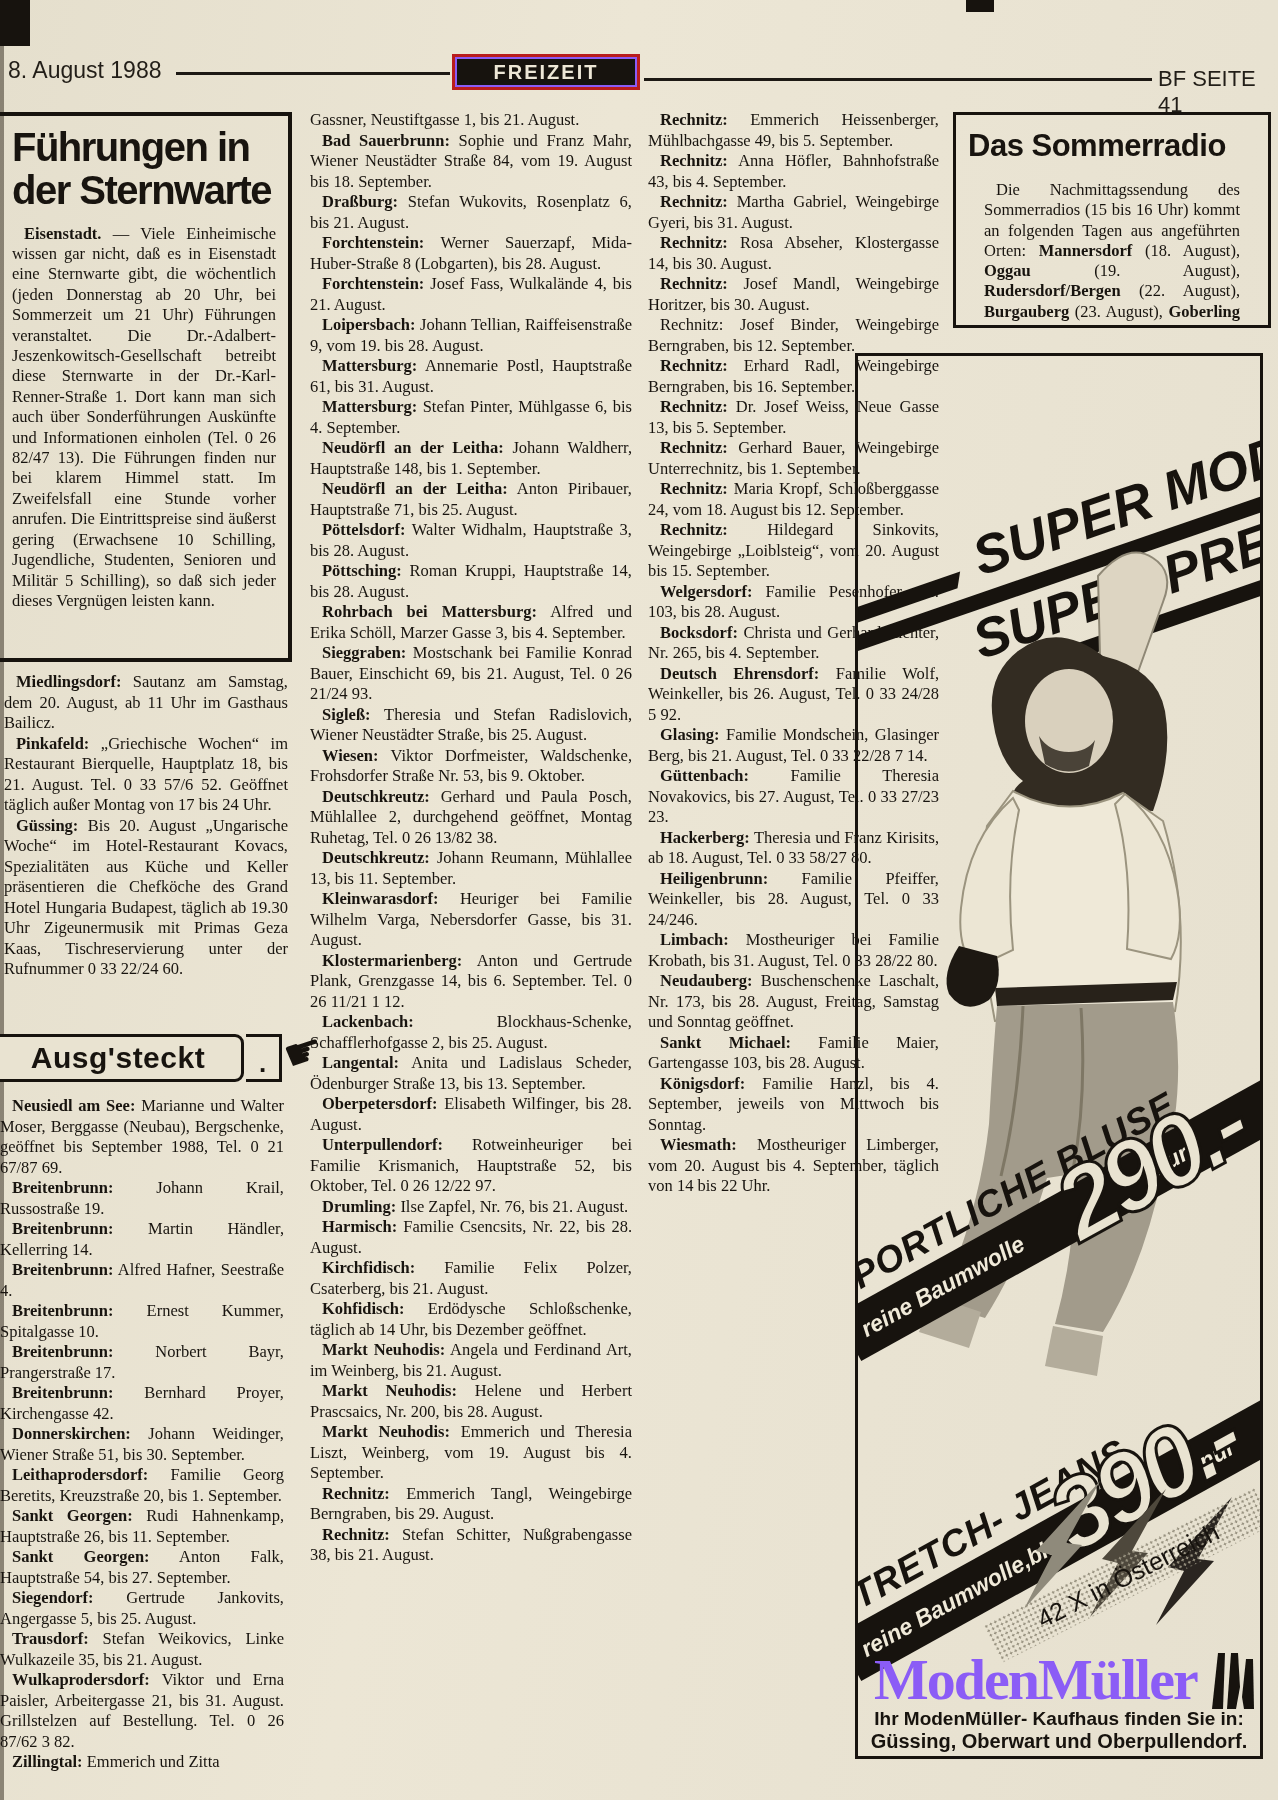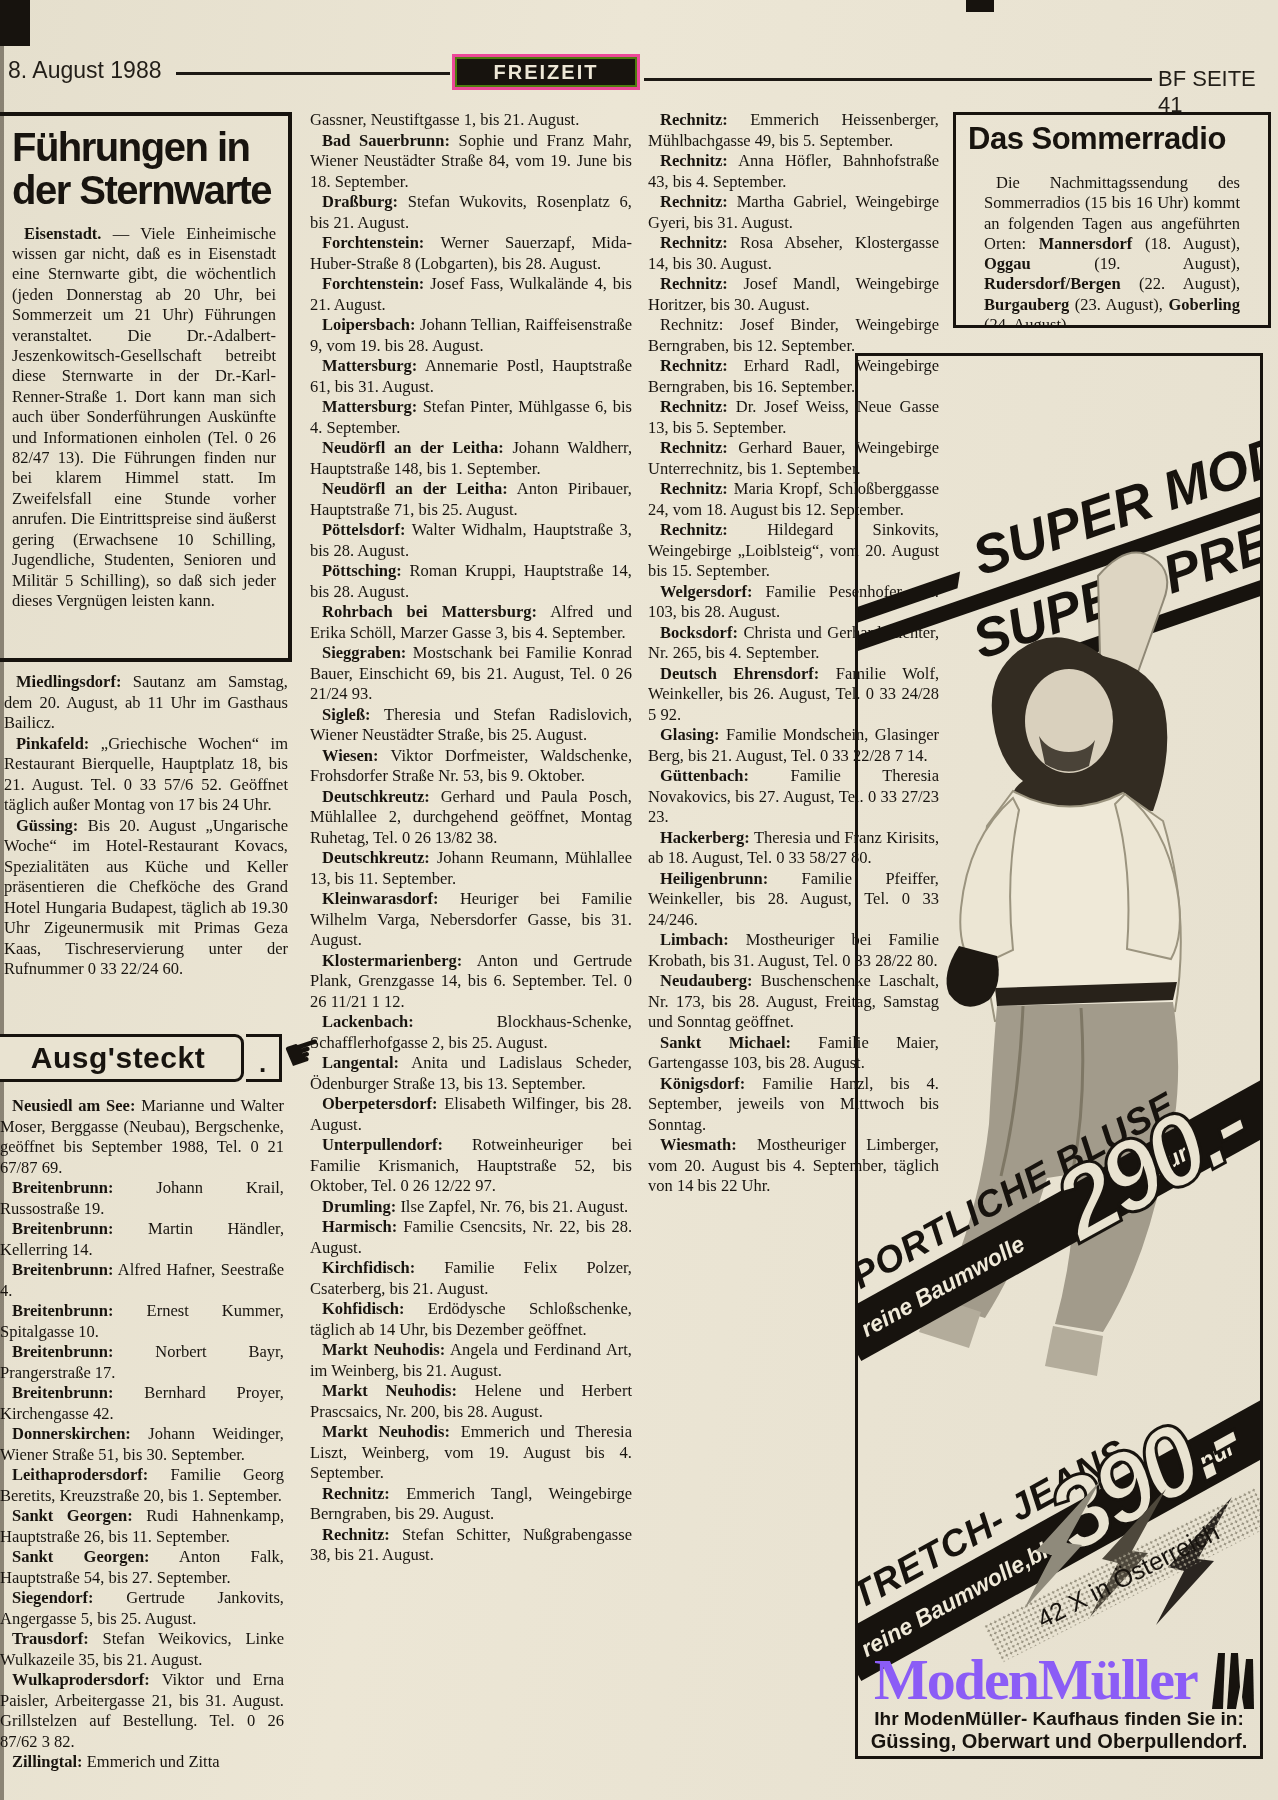--- a/index.html
+++ b/index.html
@@ -6,21 +6,21 @@
   body{width:1278px;height:1800px;position:relative;overflow:hidden;
        background:linear-gradient(100deg,#e5dfcd,#ece6d5 40%,#e6e0cf);
        font-family:"Liberation Serif",serif;color:#18140f}
   
   .edge-left{position:absolute;left:0;top:0;width:4px;height:100%;background:rgba(45,38,26,.5)}
   .corner-tl{position:absolute;left:0;top:0;width:30px;height:46px;background:#17130e}
   .mark-top{position:absolute;left:966px;top:0;width:28px;height:12px;background:#17130e}
   
   .hdr-date{position:absolute;left:8px;top:57px;font-family:"Liberation Sans",sans-serif;font-size:23px;color:#221e18}
   .hdr-rule1{position:absolute;left:176px;top:72px;width:274px;height:3px;background:#1d1914}
-  .freizeit{position:absolute;left:452px;top:54px;width:188px;height:36px;border:3px solid #ec4899;background:#4d7c0f;padding:2px;box-sizing:border-box}
+  .freizeit{position:absolute;left:452px;top:54px;width:188px;height:36px;border:3px solid #b91c1c;background:#8b5cf6;padding:2px;box-sizing:border-box}
   .freizeit-inner{width:100%;height:100%;background:#17130e;color:#ede7d6;display:flex;align-items:center;justify-content:center;
        font-family:"Liberation Sans",sans-serif;font-weight:700;font-size:20px;letter-spacing:2px}
   .hdr-rule2{position:absolute;left:644px;top:78px;width:508px;height:3px;background:#1d1914}
   .hdr-page{position:absolute;left:1158px;top:66px;font-family:"Liberation Sans",sans-serif;font-size:22px;color:#221e18}
   
   .entry{margin:0;text-indent:12px;font-size:16.5px;line-height:20.5px;text-align:justify;overflow-wrap:break-word}
   .entry.cont,[data-item-root].cont{text-indent:0}
   .plain{font-weight:400}
   
   .stern-box{position:absolute;left:-8px;top:112px;width:300px;height:550px;border:4px solid #17130e;
@@ -34,21 +34,21 @@
        display:flex;align-items:center;justify-content:center;background:#e9e3d1;box-sizing:border-box}
   .ausg-title{font-family:"Liberation Sans",sans-serif;font-weight:800;font-size:30px;letter-spacing:.5px}
   .ausg-cell{position:absolute;left:246px;top:1034px;width:36px;height:48px;border:3.5px solid #17130e;border-left:none;
        display:flex;align-items:flex-end;justify-content:center;font-family:"Liberation Sans",sans-serif;font-weight:800;font-size:26px;box-sizing:border-box}
   .ausg-icon{position:absolute;left:284px;top:1026px;font-size:44px;transform:rotate(-18deg);color:#17130e}
   .col1-list{position:absolute;left:0;top:1096px;width:284px;height:704px;overflow:hidden}
   .col2{position:absolute;left:310px;top:110px;width:322px;height:1692px;overflow:hidden}
   .col3{position:absolute;left:648px;top:110px;width:291px;height:1692px;overflow:hidden}
   
   .radio-box{position:absolute;left:953px;top:112px;width:318px;height:216px;border:3.5px solid #17130e;
-       padding:6px 12px;box-sizing:border-box;overflow:hidden}
+       padding:13px 12px;box-sizing:border-box;overflow:hidden}
   .radio-title{font-family:"Liberation Sans",sans-serif;font-weight:900;font-size:31px;letter-spacing:-.5px;margin:0 0 5px}
   .radio-body{font-size:16.5px;line-height:20.3px;text-align:justify;text-indent:12px;margin:16px}
   .seg-b{font-weight:700}
   
   .ad-box{position:absolute;left:855px;top:353px;width:408px;height:1406px;border:3px solid #17130e;box-sizing:border-box;overflow:hidden}
   .super-wrap{position:absolute;left:-60px;top:225px;width:700px;transform:rotate(-19deg);transform-origin:40px 50%;
        font-family:"Liberation Sans",sans-serif;font-style:italic;font-weight:800;color:#17130e}
   .stripe{background:#17130e;height:15px;transform:skewX(-28deg)}
   .s1{width:180px;margin:0 22px 4px 0}
   .s2{width:560px;margin:8px 0 2px 30px}
@@ -148,21 +148,21 @@
     <p class="entry" data-item-root=""><b>Trausdorf:</b> <span>Stefan Weikovics, Linke Wulkazeile 35, bis 21. August.</span></p>
 
     <p class="entry" data-item-root=""><b>Wulkaprodersdorf:</b> <span>Viktor und Erna Paisler, Arbeitergasse 21, bis 31. August. Grillstelzen auf Bestellung. Tel. 0 26 87/62 3 82.</span></p>
 
     <p class="entry" data-item-root=""><b>Zillingtal:</b> <span>Emmerich und Zitta</span></p>
   </div>
 <div class="col2">
 
     <p class="entry cont" data-item-root=""> <span>Gassner, Neustiftgasse 1, bis 21. August.</span></p>
 
-    <p class="entry" data-item-root=""><b>Bad Sauerbrunn:</b> <span>Sophie und Franz Mahr, Wiener Neustädter Straße 84, vom 19. June bis 18. September.</span></p>
+    <p class="entry" data-item-root=""><b>Bad Sauerbrunn:</b> <span>Sophie und Franz Mahr, Wiener Neustädter Straße 84, vom 19. August bis 18. September.</span></p>
 
     <p class="entry" data-item-root=""><b>Draßburg:</b> <span>Stefan Wukovits, Rosenplatz 6, bis 21. August.</span></p>
 
     <p class="entry" data-item-root=""><b>Forchtenstein:</b> <span>Werner Sauerzapf, Mida-Huber-Straße 8 (Lobgarten), bis 28. August.</span></p>
 
     <p class="entry" data-item-root=""><b>Forchtenstein:</b> <span>Josef Fass, Wulkalände 4, bis 21. August.</span></p>
 
     <p class="entry" data-item-root=""><b>Loipersbach:</b> <span>Johann Tellian, Raiffeisenstraße 9, vom 19. bis 28. August.</span></p>
 
     <p class="entry" data-item-root=""><b>Mattersburg:</b> <span>Annemarie Postl, Hauptstraße 61, bis 31. August.</span></p>

